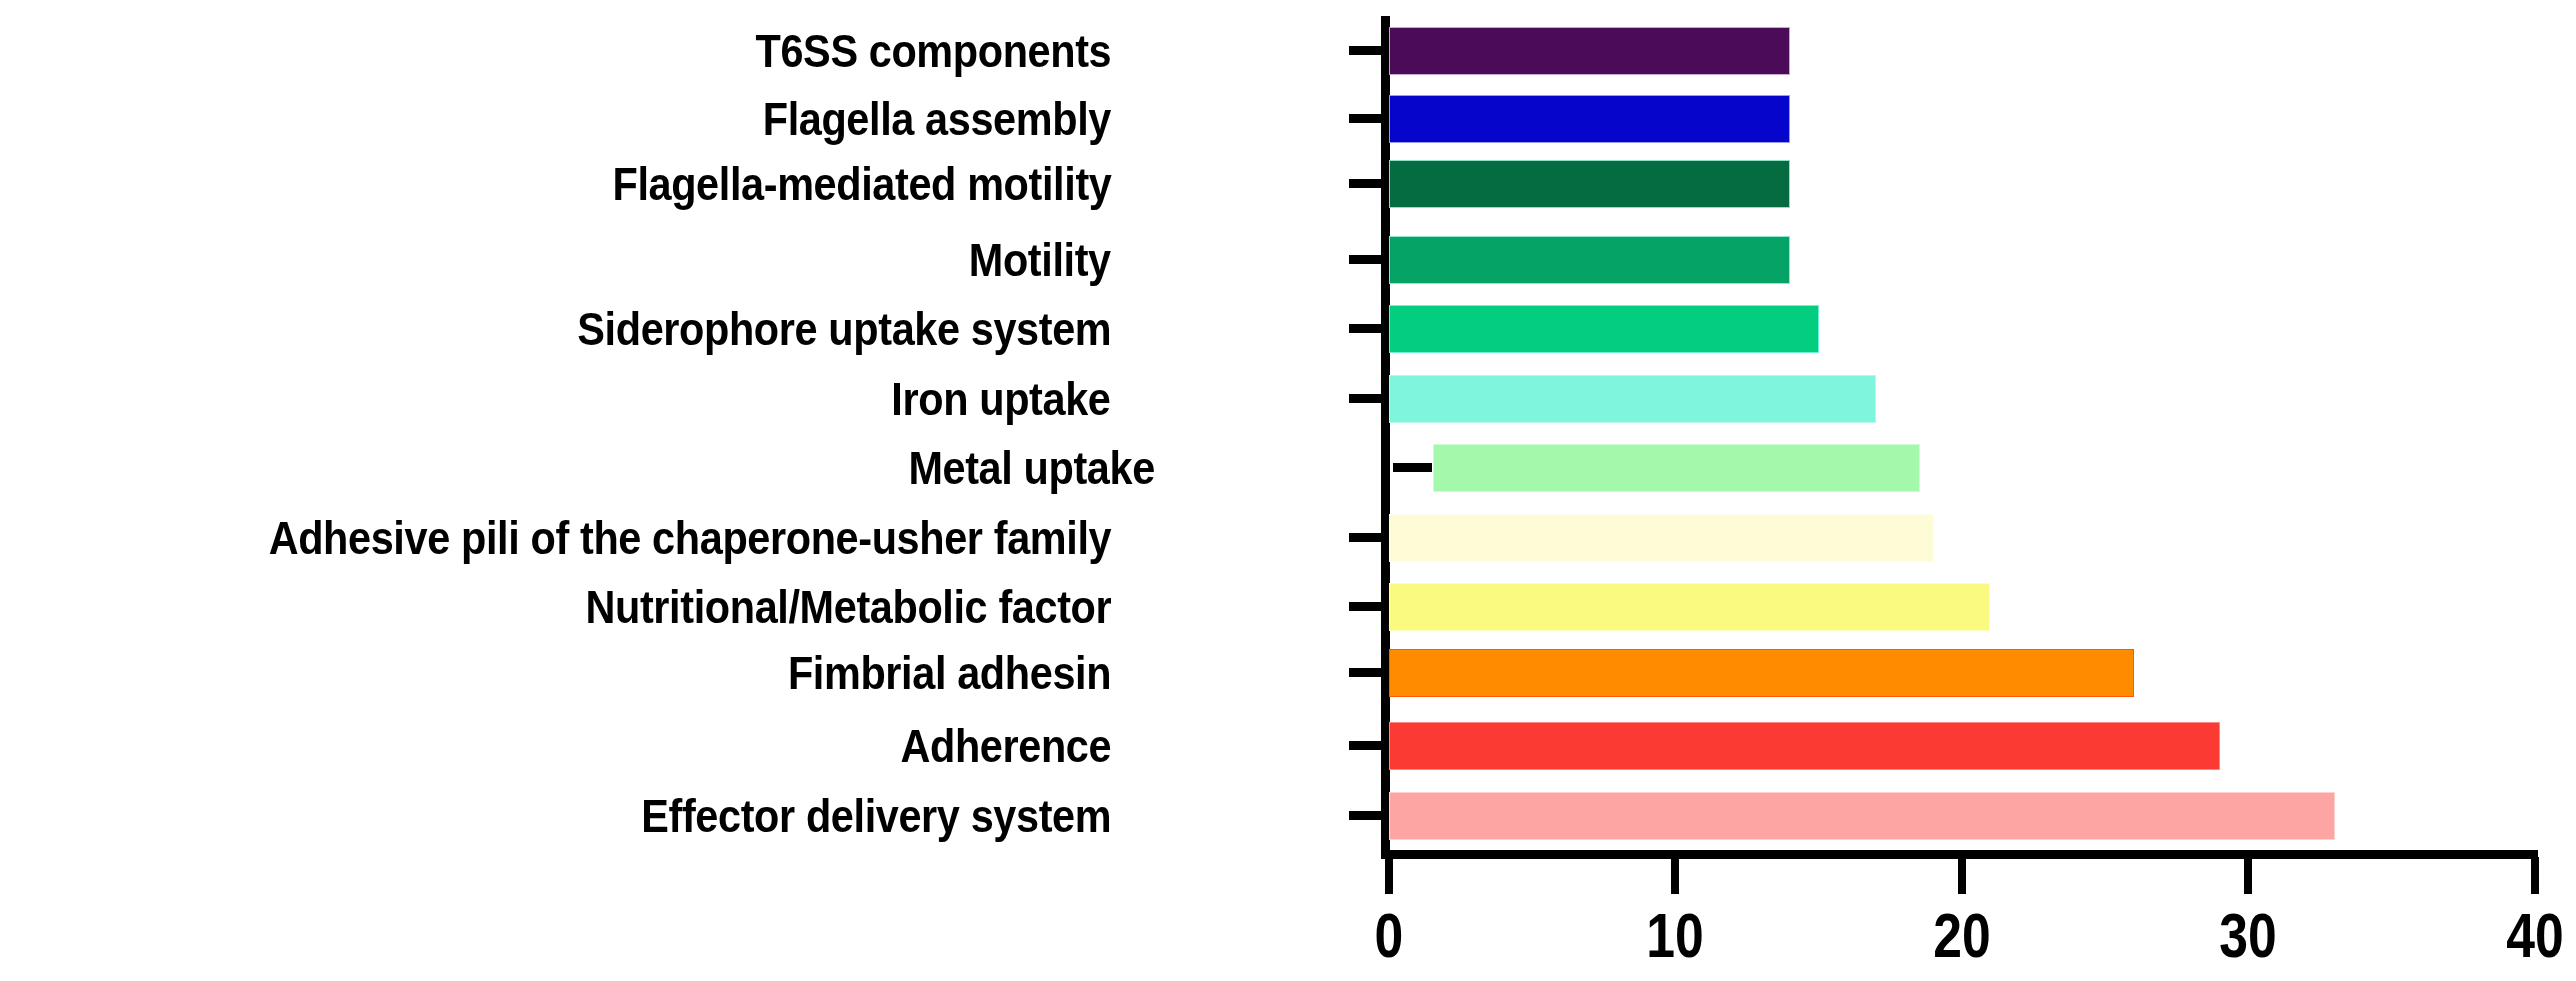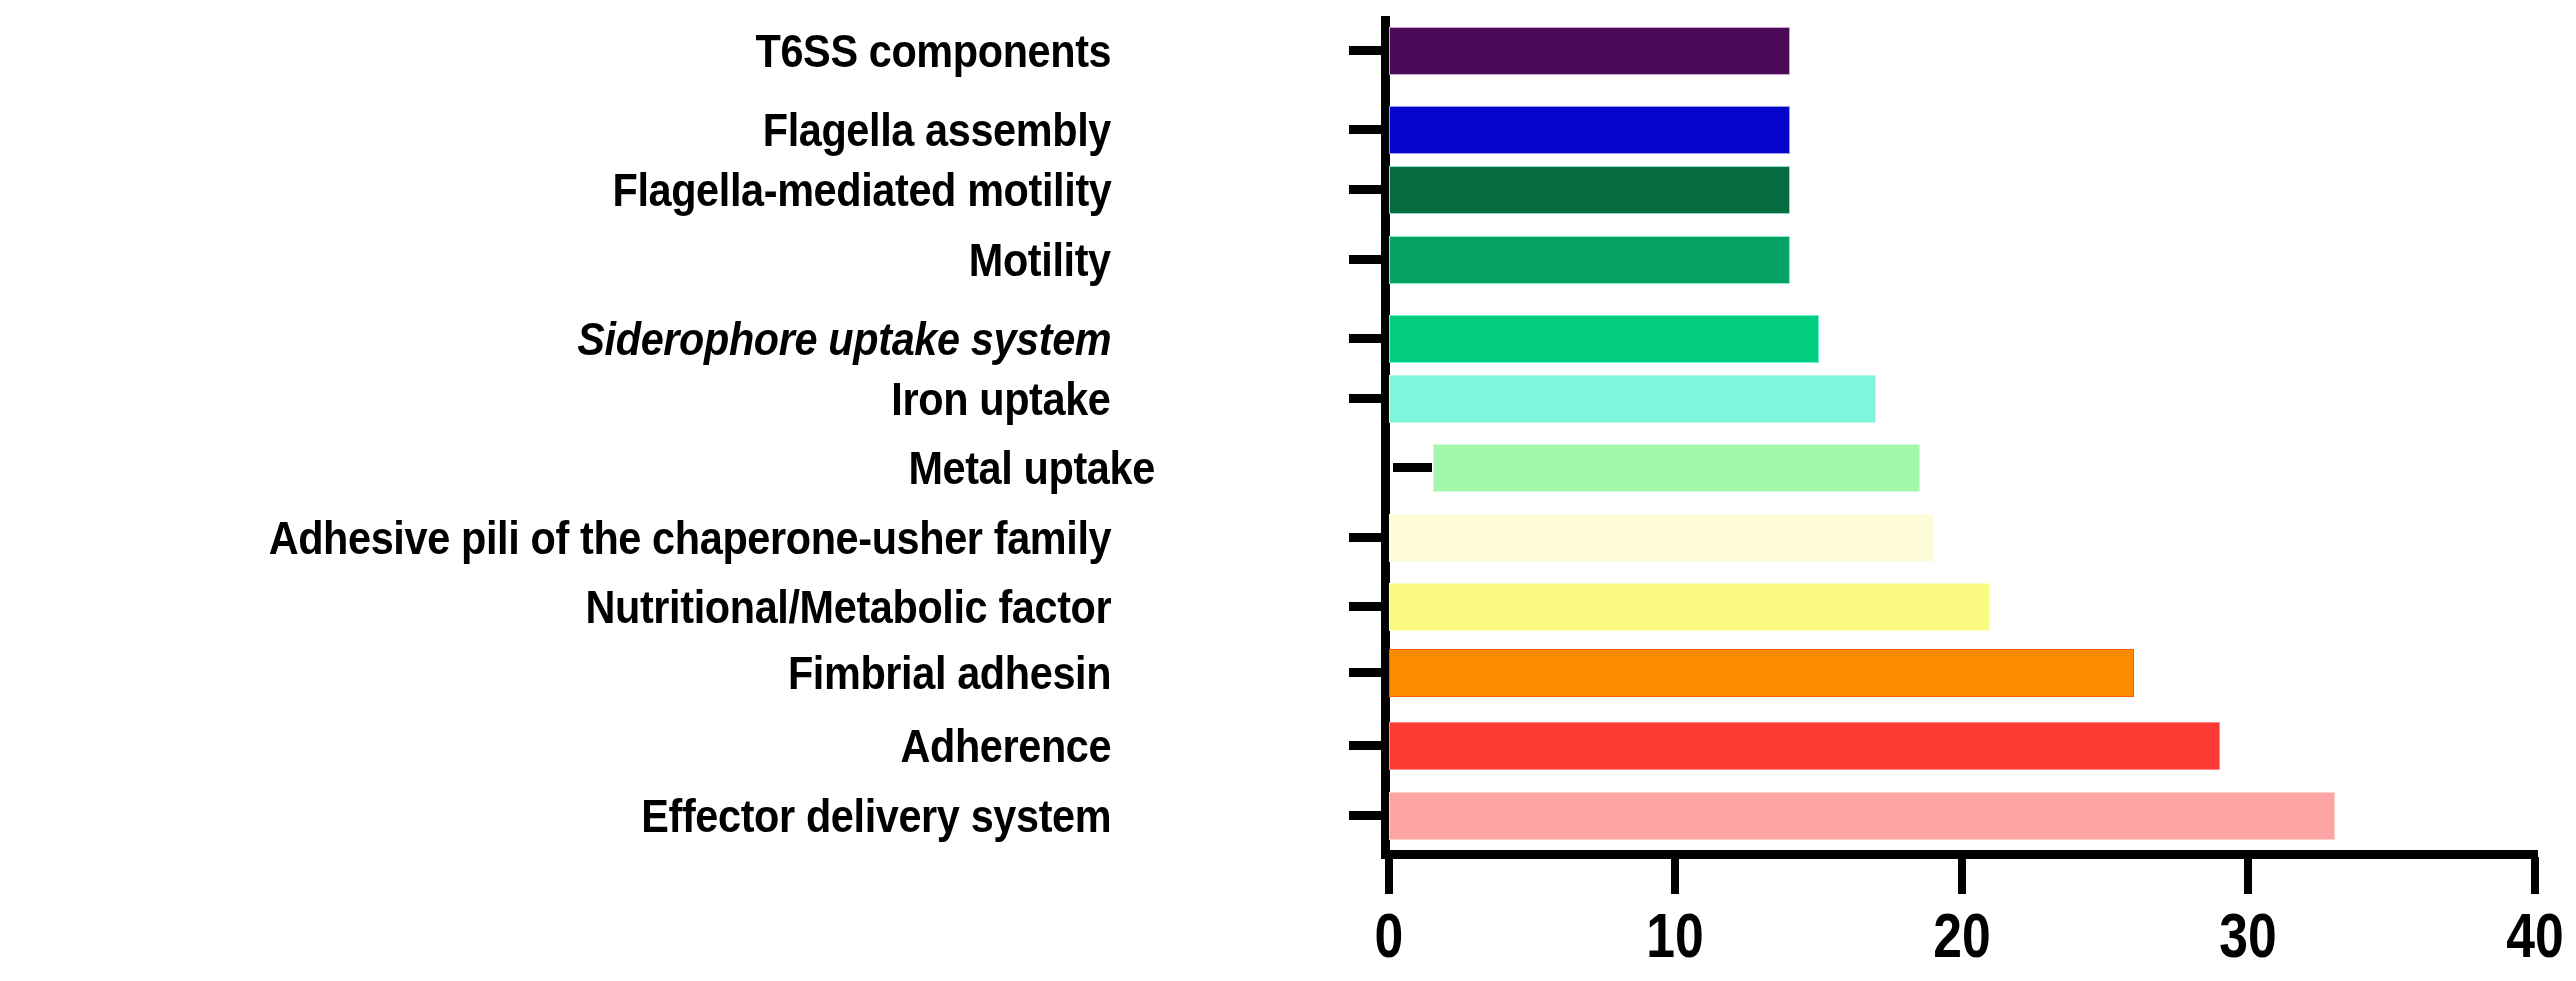--- a/index.html
+++ b/index.html
@@ -118,36 +118,36 @@
 
     <div class="axis-spine-y"></div>
     <div class="axis-spine-x"></div>
 
     <div id="rows">
         <div class="row" style="top: 16px;">
           <div class="cat-label">T6SS components</div>
           <div class="y-tick"></div>
           <div class="bar" style="width: 401px; background: rgb(75, 11, 88); border-color: rgb(201, 166, 209);"></div>
         </div>
-        <div class="row" style="top: 95px;">
+        <div class="row" style="top: 84px;">
           <div class="cat-label">Flagella assembly</div>
           <div class="y-tick"></div>
           <div class="bar" style="width: 401px; background: rgb(5, 5, 204); border-color: rgb(154, 154, 240);"></div>
         </div>
-        <div class="row" style="top: 155px; padding-left: 12px;">
+        <div class="row" style="top: 149px; padding-left: 12px;">
           <div class="cat-label">Flagella-mediated motility</div>
           <div class="y-tick"></div>
           <div class="bar" style="width: 401px; background: rgb(5, 107, 64); border-color: rgb(143, 224, 196);"></div>
         </div>
         <div class="row" style="top: 225px;">
           <div class="cat-label">Motility</div>
           <div class="y-tick"></div>
           <div class="bar" style="width: 401px; background: rgb(6, 163, 103); border-color: rgb(143, 232, 204);"></div>
         </div>
-        <div class="row" style="top: 304px; font-style: italic;">
+        <div class="row" style="top: 294px;">
           <div class="cat-label">Siderophore uptake system</div>
           <div class="y-tick"></div>
           <div class="bar" style="width: 430px; background: rgb(3, 206, 127); border-color: rgb(111, 240, 212);"></div>
         </div>
         <div class="row" style="top: 364px; padding-left: 40px;">
           <div class="cat-label">Iron uptake</div>
           <div class="y-tick"></div>
           <div class="bar" style="width: 487px; background: rgb(126, 245, 220); border-color: rgb(180, 251, 235);"></div>
         </div>
         <div class="row" style="top: 433px; margin-left: 44px;">

